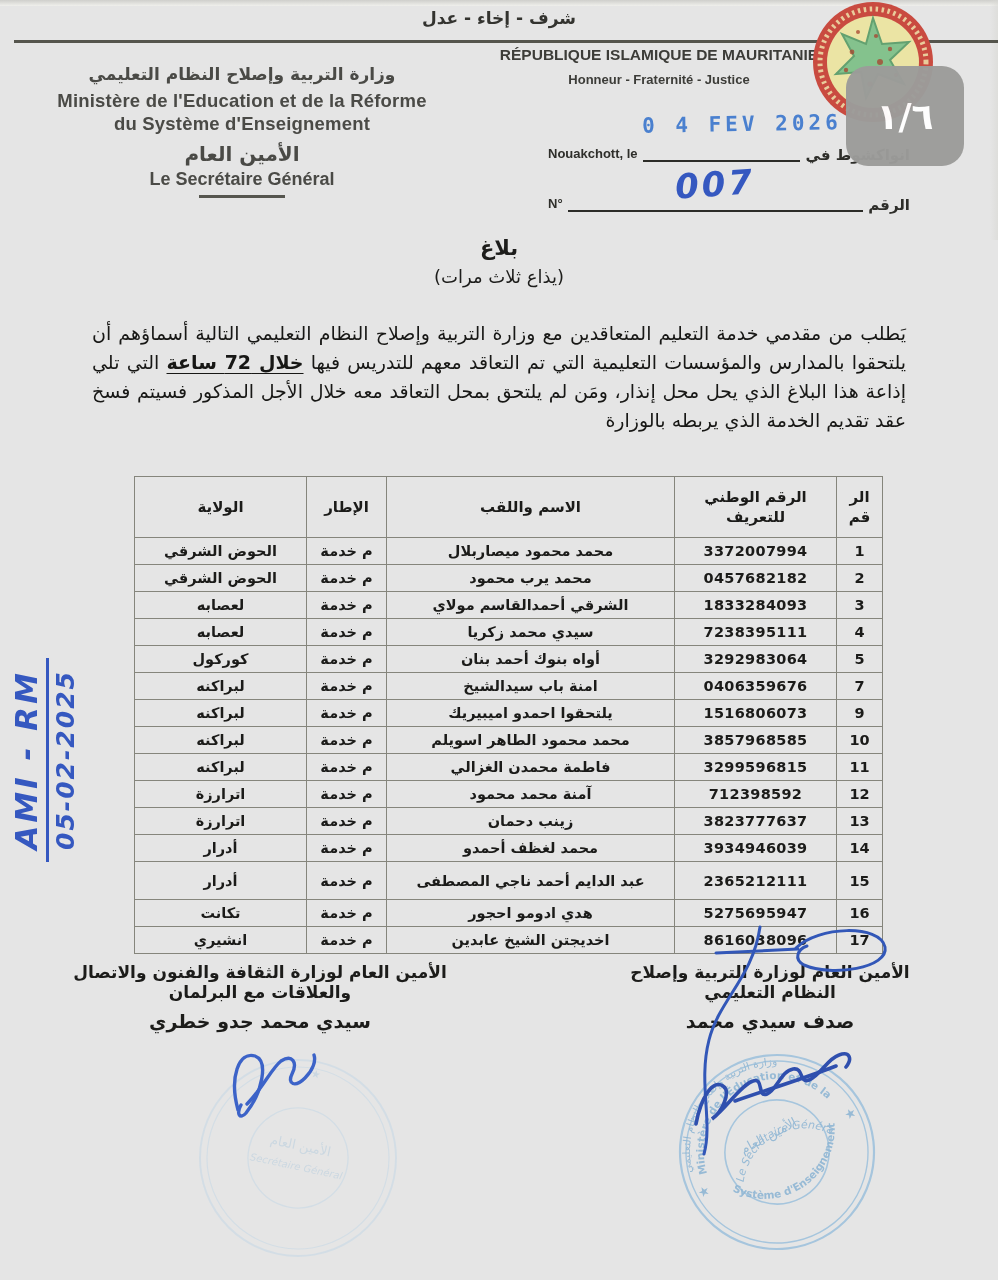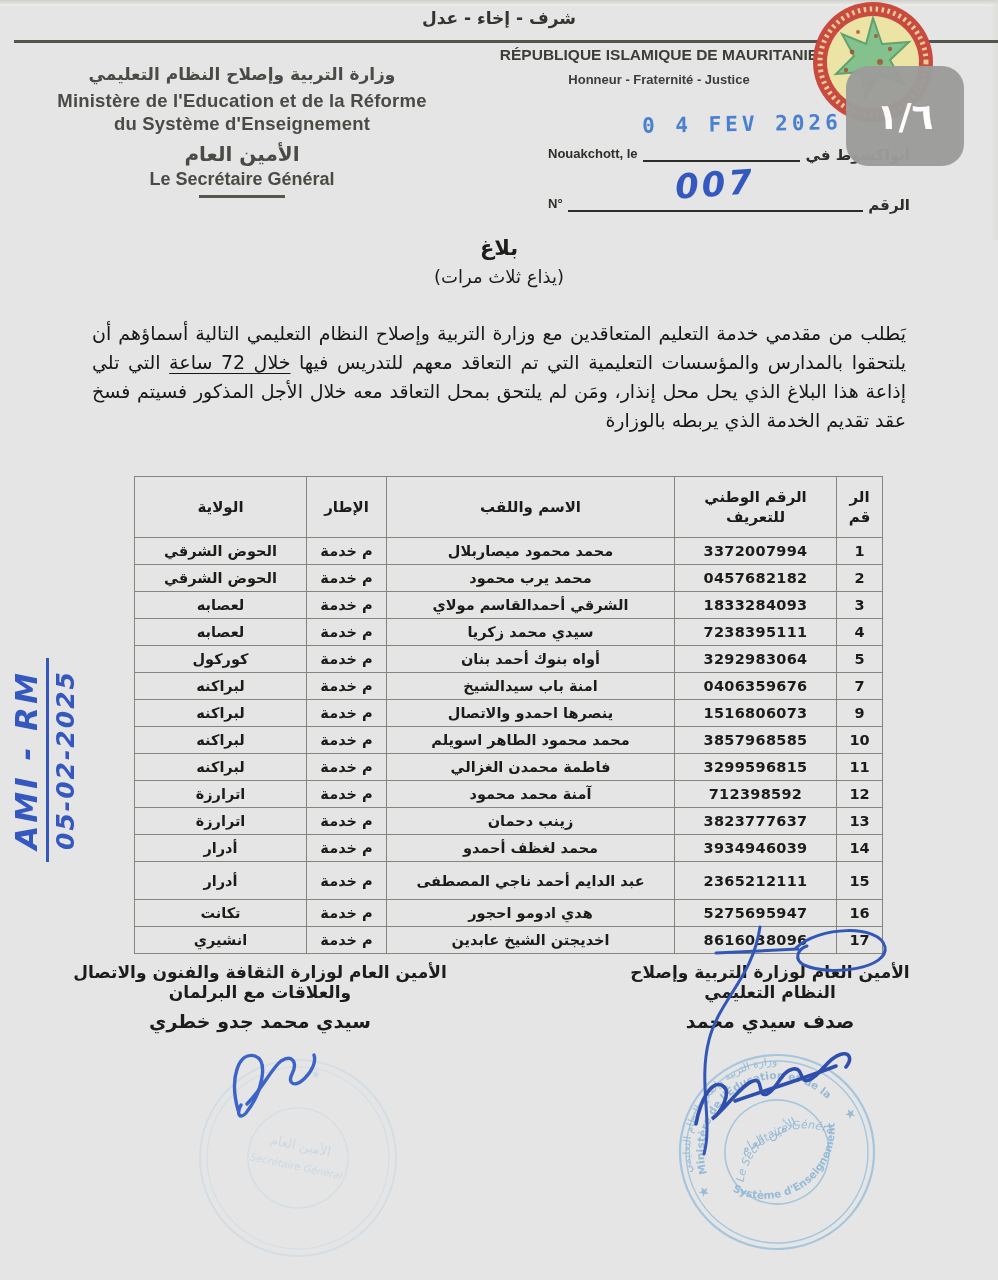--- a/index.html
+++ b/index.html
@@ -52,21 +52,21 @@
     color:#3558c0;font-size:34px;font-weight:bold;font-style:italic;letter-spacing:3px;
   }
 
   
   .com-title{position:absolute;top:236px;left:0;right:0;text-align:center;font-size:21px;font-weight:bold;color:#1d1d1b}
   .com-sub{position:absolute;top:266px;left:0;right:0;text-align:center;font-size:18px;font-weight:normal;color:#1d1d1b}
   .body-par{
     position:absolute;top:300px;left:92px;width:814px;
     direction:rtl;text-align:justify;font-size:19px;line-height:29px;color:#171715;font-weight:500;
   }
-  .body-par .ul{text-decoration:underline;text-underline-offset:4px;font-weight:normal}
+  .body-par .ul{text-decoration:underline;text-underline-offset:4px;font-weight:bold}
 
   
   table.roster{
     position:absolute;top:476px;left:134px;width:748px;direction:rtl;
     border-collapse:collapse;table-layout:fixed;background:transparent;
   }
   table.roster th,table.roster td{
     border:1px solid #85857c;padding:0 4px;color:#1b1b19;
     overflow:hidden;white-space:nowrap;
   }
@@ -218,21 +218,21 @@
         <tr>
           <td class="c-num">7</td>
           <td class="c-id">0406359676</td>
           <td class="c-name">امنة باب سيدالشيخ</td>
           <td class="c-cadre">م خدمة</td>
           <td class="c-wilaya">لبراكنه</td>
         </tr>
         <tr>
           <td class="c-num">9</td>
           <td class="c-id">1516806073</td>
-          <td class="c-name">ينصرها احمدو والاتصال</td>
+          <td class="c-name">يلتحقوا احمدو اميبيريك</td>
           <td class="c-cadre">م خدمة</td>
           <td class="c-wilaya">لبراكنه</td>
         </tr>
         <tr>
           <td class="c-num">10</td>
           <td class="c-id">3857968585</td>
           <td class="c-name">محمد محمود الطاهر اسويلم</td>
           <td class="c-cadre">م خدمة</td>
           <td class="c-wilaya">لبراكنه</td>
         </tr>

